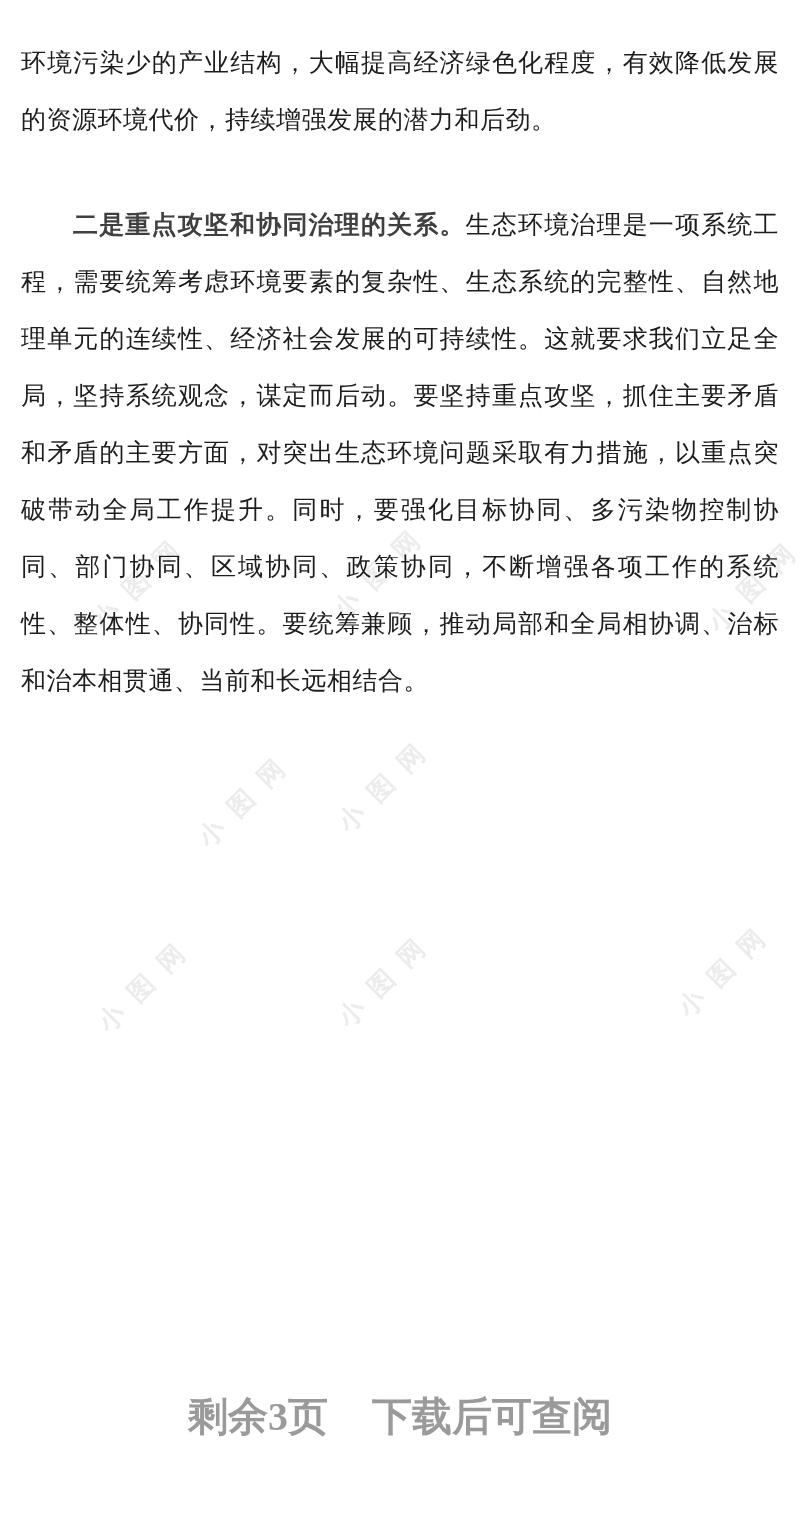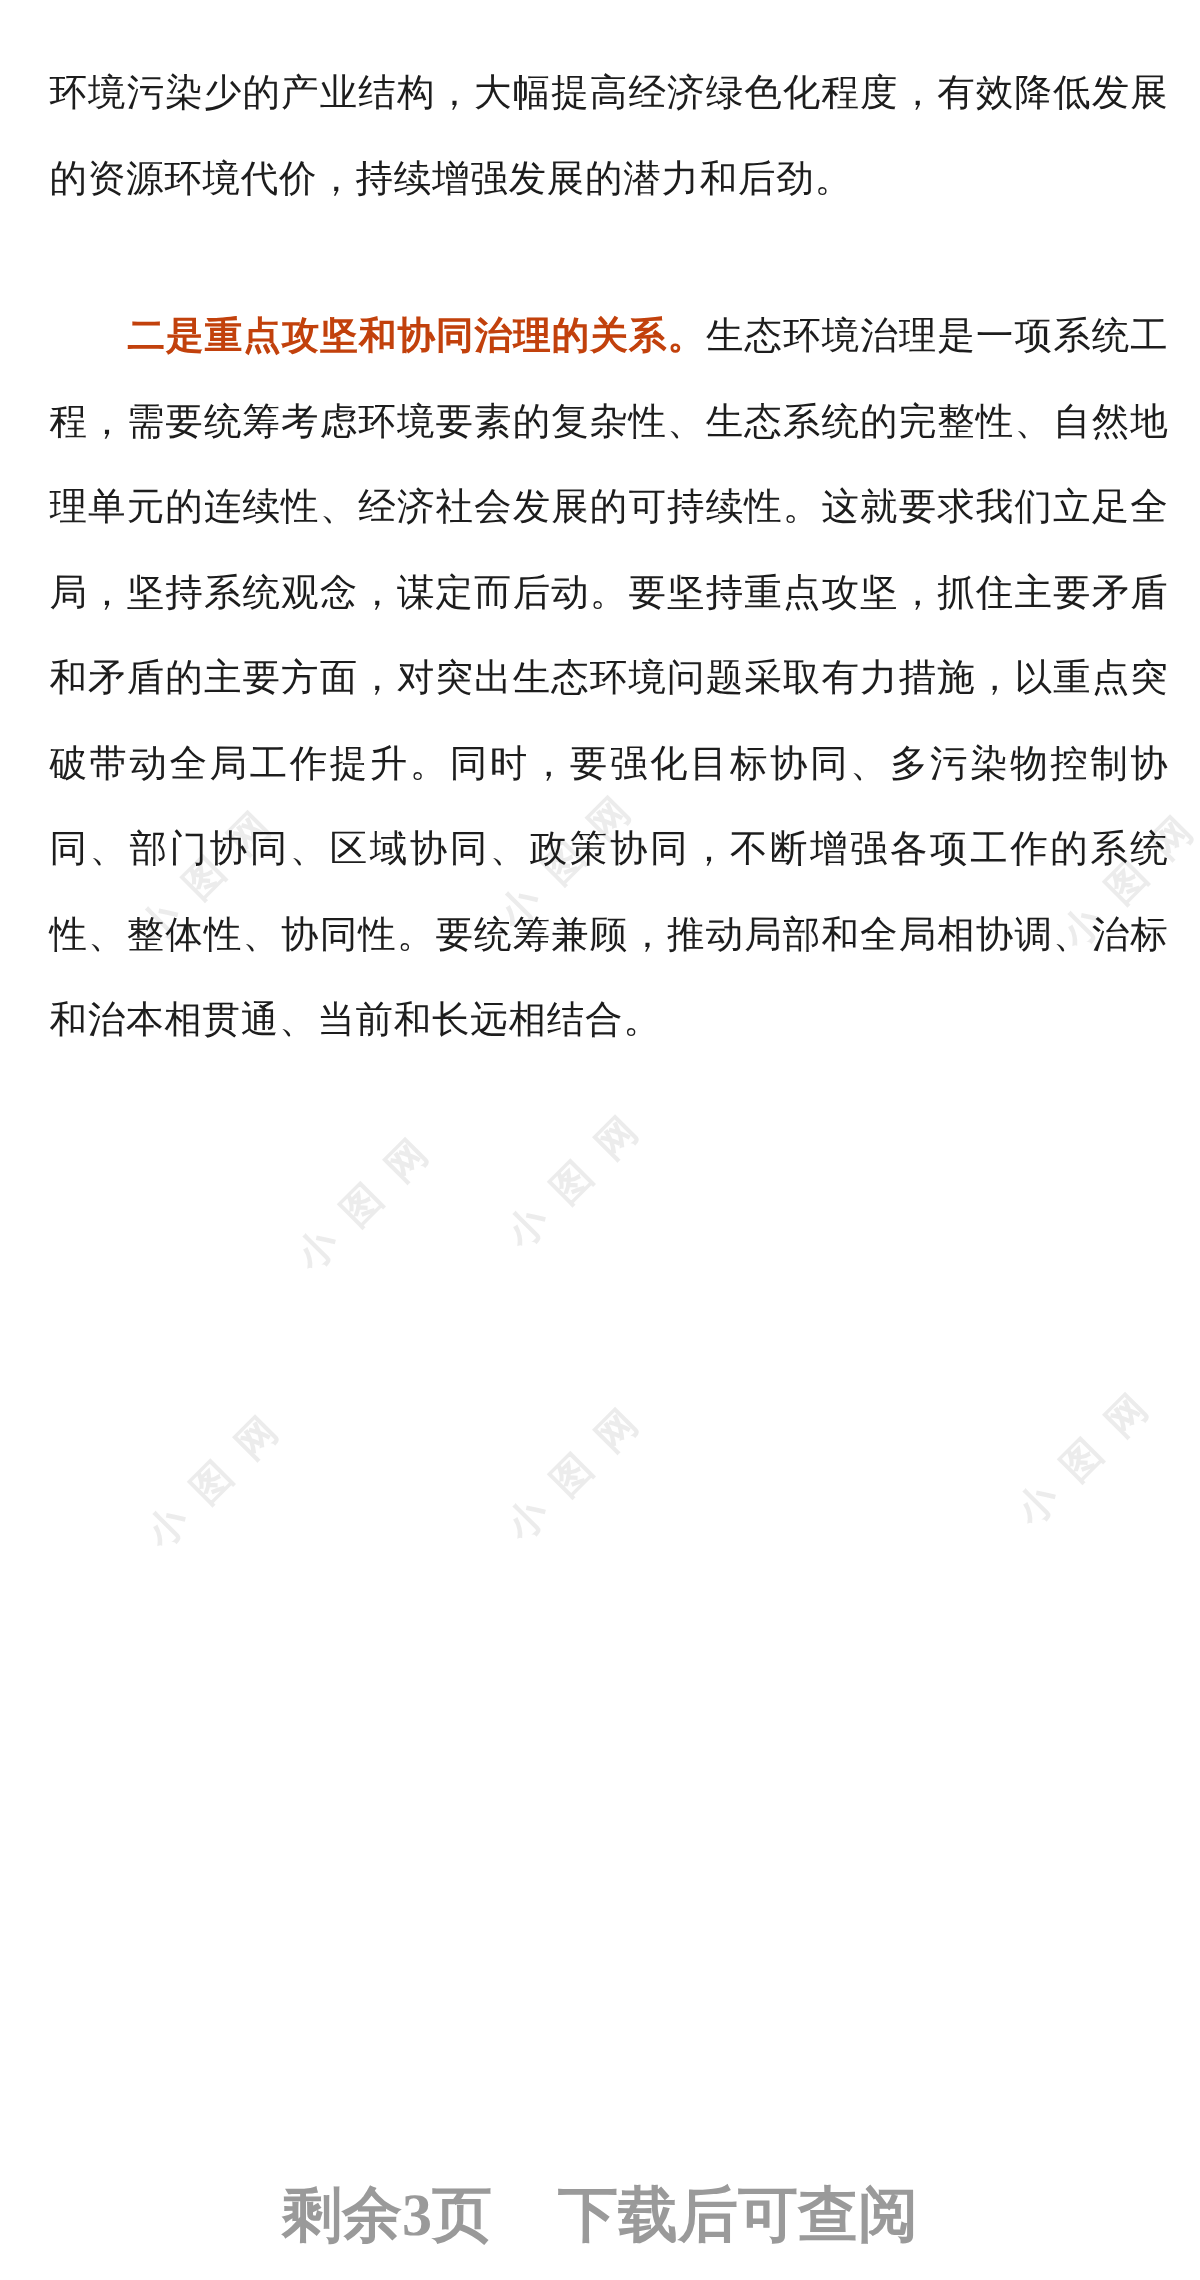--- a/index.html
+++ b/index.html
@@ -35,38 +35,38 @@
   .wm6 { left: 90px;  top: 1015px; }
   .wm7 { left: 330px; top: 1010px; }
   .wm8 { left: 670px; top: 1000px; }
 
   .content {
     position: absolute;
     left: 0; right: 0; top: 0;
     padding: 34px 21px 0 21px;
   }
   .para {
-    margin: 0 0 48px 12px;
+    margin: 0 0 48px 0;
     font-size: 25px;
     line-height: 57px;
     color: #1d1d1d;
     text-align: justify;
     letter-spacing: 0.5px;
   }
   .para:last-child { margin-bottom: 0; }
   .lead-para { text-indent: 52px; }
   .para .lead {
     font-weight: bold;
-    color: #c2410c;
+    color: #404040;
   }
 
   .footer {
     position: absolute;
     left: 0; right: 0;
-    top: 1448px;
+    top: 1388px;
     text-align: center;
     font-family: "Liberation Serif", serif;
     font-weight: bold;
     font-size: 40px;
     line-height: 57px;
     color: #9a9a9a;
   }
   .footer .gap { display: inline-block; width: 44px; }
 </style>
 </head>

